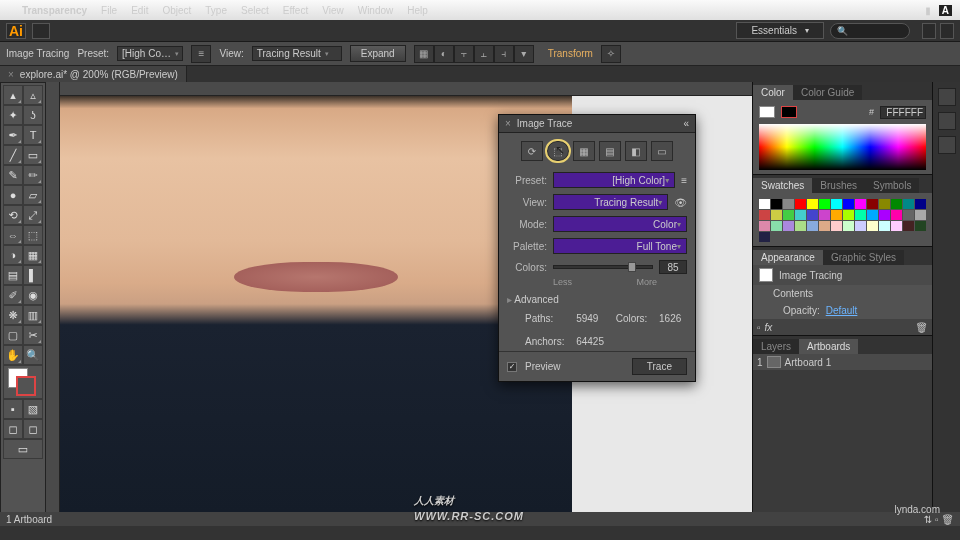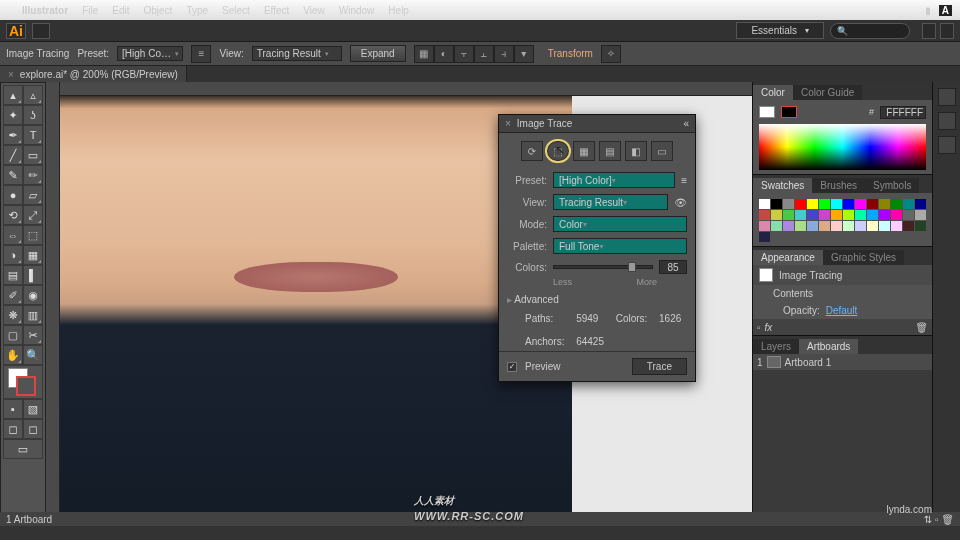--- a/index.html
+++ b/index.html
@@ -58,41 +58,41 @@
 .layer-row{display:flex;align-items:center;background:#4a4a4a;padding:2px 4px;gap:4px;font-size:10px}
 
 .it-panel{position:absolute;top:114px;left:498px;width:198px;background:#535353;border:1px solid #111;box-shadow:0 4px 12px rgba(0,0,0,.6);z-index:50}
 .it-head{height:18px;background:#424242;display:flex;align-items:center;padding:0 6px;font-size:10px;color:#ccc;border-bottom:1px solid #222}
 .it-head .x{margin-right:6px;color:#999}
 .it-presets{display:flex;gap:4px;padding:8px;justify-content:center;position:relative}
 .it-pbtn{width:22px;height:20px;background:#4a4a4a;border:1px solid #2a2a2a;display:flex;align-items:center;justify-content:center;font-size:10px;color:#bbb}
 .it-pbtn.hl{outline:2px solid #e8d070;border-radius:10px}
 .it-row{display:flex;align-items:center;padding:3px 8px;gap:6px}
 .it-lbl{width:40px;text-align:right;font-size:10px;color:#bbb}
-.it-combo{flex:1;height:16px;background:#0f766e;border:1px solid #222;display:flex;align-items:center;padding:0 5px;font-size:10px;color:#ddd;justify-content:flex-start}
+.it-combo{flex:1;height:16px;background:#4c1d95;border:1px solid #222;display:flex;align-items:center;padding:0 5px;font-size:10px;color:#ddd;justify-content:flex-end}
 .it-combo:after{content:"▾";font-size:8px;color:#888}
 .it-slider{flex:1;height:4px;background:#333;border:1px solid #222;position:relative}
 .it-slider .knob{position:absolute;top:-4px;left:75%;width:8px;height:10px;background:#999;border:1px solid #444}
 .it-num{width:28px;height:14px;background:#333;border:1px solid #222;font-size:9px;display:flex;align-items:center;justify-content:center}
 .it-adv{padding:4px 8px;font-size:10px;color:#bbb}
 .it-adv:before{content:"▸ ";color:#888}
 .it-stats{padding:4px 8px 4px 26px;font-size:9px;color:#aaa;display:grid;grid-template-columns:auto auto auto auto;gap:12px 6px}
 .it-foot{display:flex;align-items:center;padding:6px 8px;gap:8px;border-top:1px solid #333}
 .it-foot .chk{width:10px;height:10px;background:#333;border:1px solid #777;display:flex;align-items:center;justify-content:center;font-size:8px;color:#ddd}
 .it-trace{margin-left:auto;padding:2px 14px;background:#3a3a3a;border:1px solid #222;font-size:10px;color:#666}
 .wm{position:absolute;bottom:18px;left:50%;transform:translateX(-60%);font-size:22px;color:rgba(255,255,255,.45);font-weight:bold;font-style:italic;pointer-events:none;z-index:40;text-shadow:0 1px 2px #000}
 .wm .sub{display:block;font-size:11px;text-align:center;letter-spacing:1px}
-.wm2{position:absolute;bottom:22px;right:28px;font-size:18px;color:rgba(255,255,255,.35);z-index:40;pointer-events:none}
+.wm2{position:absolute;bottom:22px;right:20px;font-size:18px;color:rgba(255,255,255,.35);z-index:40;pointer-events:none}
 </style>
 </head>
 <body>
 
 <div class="mac-menu">
   <span class="apple"></span>
-  <span class="app">Illustrator</span>
+  <span class="app">Transparency</span>
   <span>File</span>
   <span>Edit</span>
   <span>Object</span>
   <span>Type</span>
   <span>Select</span>
   <span>Effect</span>
   <span>View</span>
   <span>Window</span>
   <span>Help</span>
   <span class="right">

